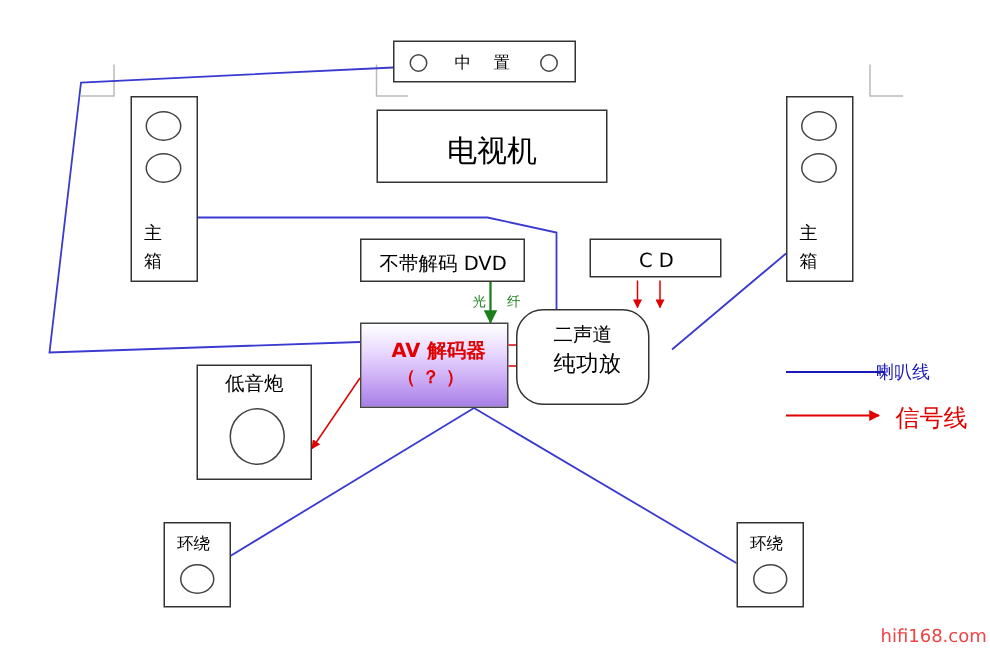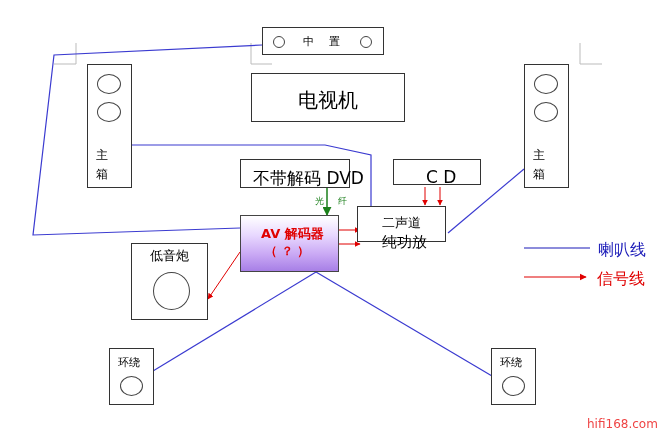--- a/index.html
+++ b/index.html
@@ -1,20 +1,20 @@
 <!DOCTYPE html>
 <html><head>
 <meta charset="utf-8">
 <style>
   html, body { margin: 0; padding: 0; background: #ffffff; }
   body { width: 660px; height: 438px; position: relative; overflow: hidden;
          font-family: "DejaVu Sans", sans-serif; color: #000; }
   svg.wires { position: absolute; left: 0; top: 0; width: 660px; height: 438px; }
   .box { position: absolute; border: 1px solid #333; background: #fff; box-sizing: border-box; }
-  .txt { position: absolute; font-size: 17px; white-space: nowrap; }
+  .txt { position: absolute; font-size: 13px; white-space: nowrap; }
   .circ { position: absolute; border: 1px solid #444; border-radius: 50%; box-sizing: border-box; background: #fff; }
   .vtext { position: absolute; font-size: 12px; line-height: 20px; width: 14px; text-align: center; }
   .decoder { background: linear-gradient(to bottom, #ffffff 0%, #e8d8ff 35%, #c9a8f4 70%, #a77fe6 100%);
              border: 1px solid #444; }
   .red { color: #e00000; }
   .blue { color: #1a1ab8; }
   .green { color: #1a7f1a; }
 </style>
 </head>
 <body>
@@ -85,36 +85,36 @@
 </div>
 
 <span class="txt green" style="left:315px;top:195px;font-size:9px;">光</span>
 <span class="txt green" style="left:338px;top:195px;font-size:9px;">纤</span>
 
 <div class="box decoder" style="left:240px;top:215px;width:99px;height:57px;">
   <span class="txt red" style="left:20px;top:9px;font-weight:bold;font-size:13px;text-align:center;">AV 解码器</span>
   <span class="txt red" style="left:24px;top:27px;font-weight:bold;font-size:12px;">（ ？ ）</span>
 </div>
 
-<div class="box" style="left:357px;top:206px;width:89px;height:36px;">
+<div class="box" style="left:344px;top:206px;width:89px;height:64px;border-radius:18px;">
   <span class="txt" style="left:24px;top:7px;font-size:13px;">二声道</span>
   <span class="txt" style="left:24px;top:26px;font-size:15px;">纯功放</span>
 </div>
 
 <div class="box" style="left:131px;top:243px;width:77px;height:77px;">
   <span class="txt" style="left:18px;top:3px;font-size:13px;">低音炮</span>
   <div class="circ" style="left:21px;top:28px;width:37px;height:38px;"></div>
 </div>
 
 <div class="box" style="left:109px;top:348px;width:45px;height:57px;">
   <span class="txt" style="left:8px;top:6px;font-size:11px;">环绕</span>
   <div class="circ" style="left:10px;top:27px;width:23px;height:20px;"></div>
 </div>
 
 <div class="box" style="left:491px;top:348px;width:45px;height:57px;">
   <span class="txt" style="left:8px;top:6px;font-size:11px;">环绕</span>
   <div class="circ" style="left:10px;top:27px;width:23px;height:20px;"></div>
 </div>
 
-<span class="txt blue" style="left:598px;top:240px;font-size:16px;">喇叭线</span>
+<span class="txt blue" style="left:584px;top:240px;font-size:12px;">喇叭线</span>
 <span class="txt red" style="left:597px;top:269px;font-size:16px;">信号线</span>
 
 <span class="txt" style="left:587px;top:417px;font-size:12px;color:#ef4444;">hifi168.com</span>
 
 </body></html>

